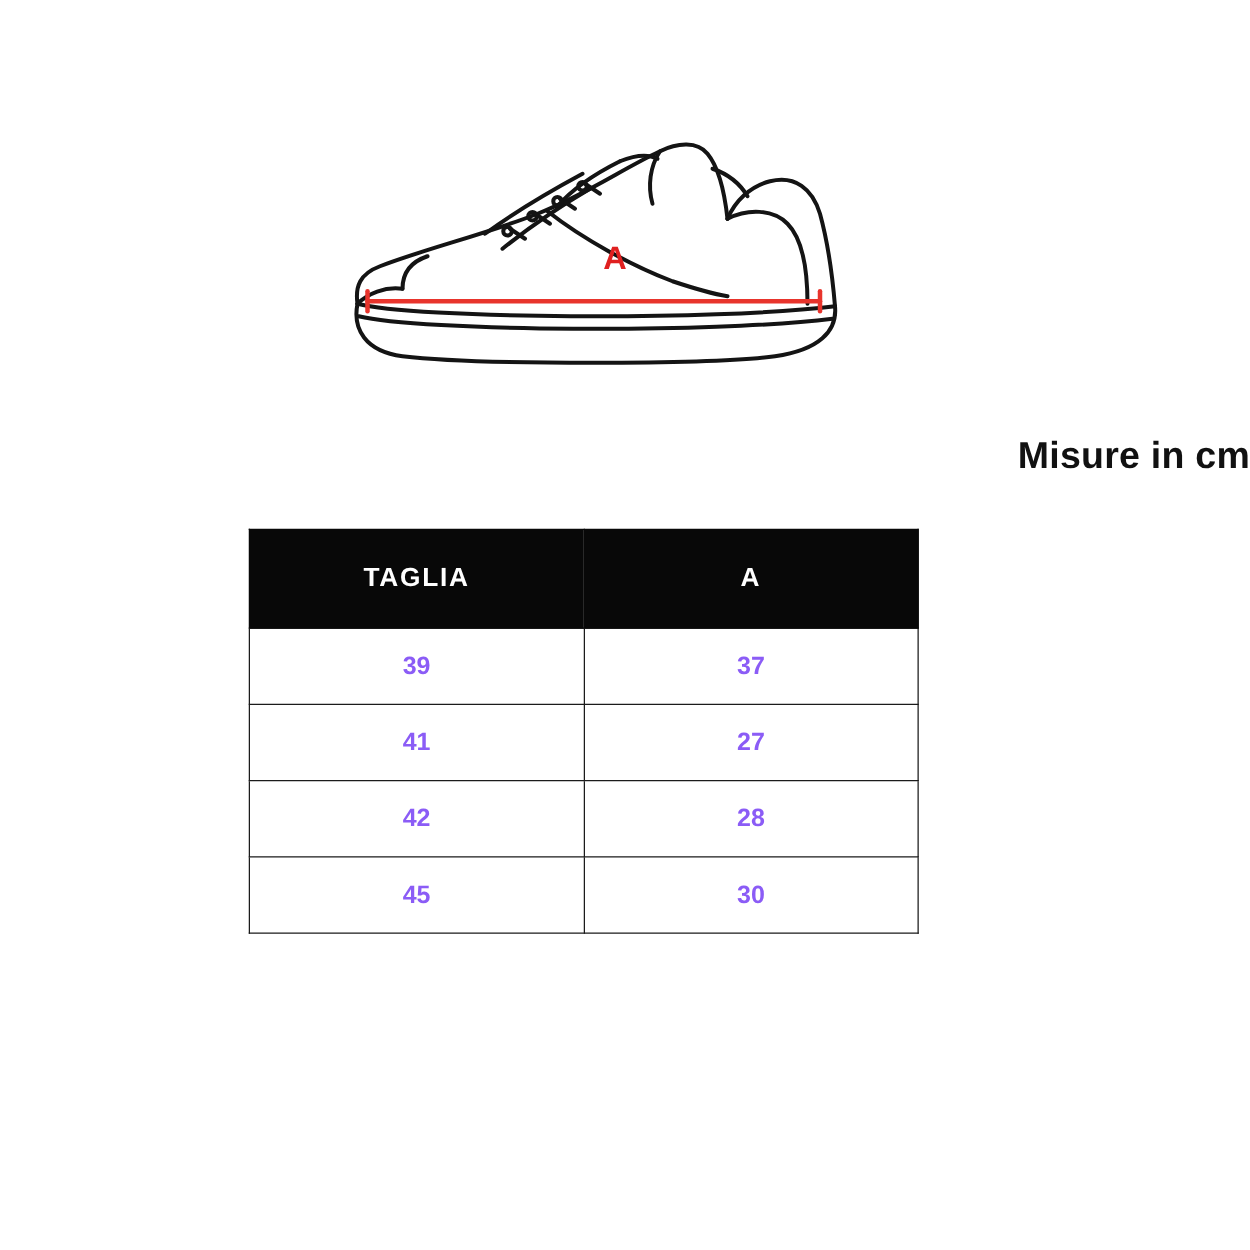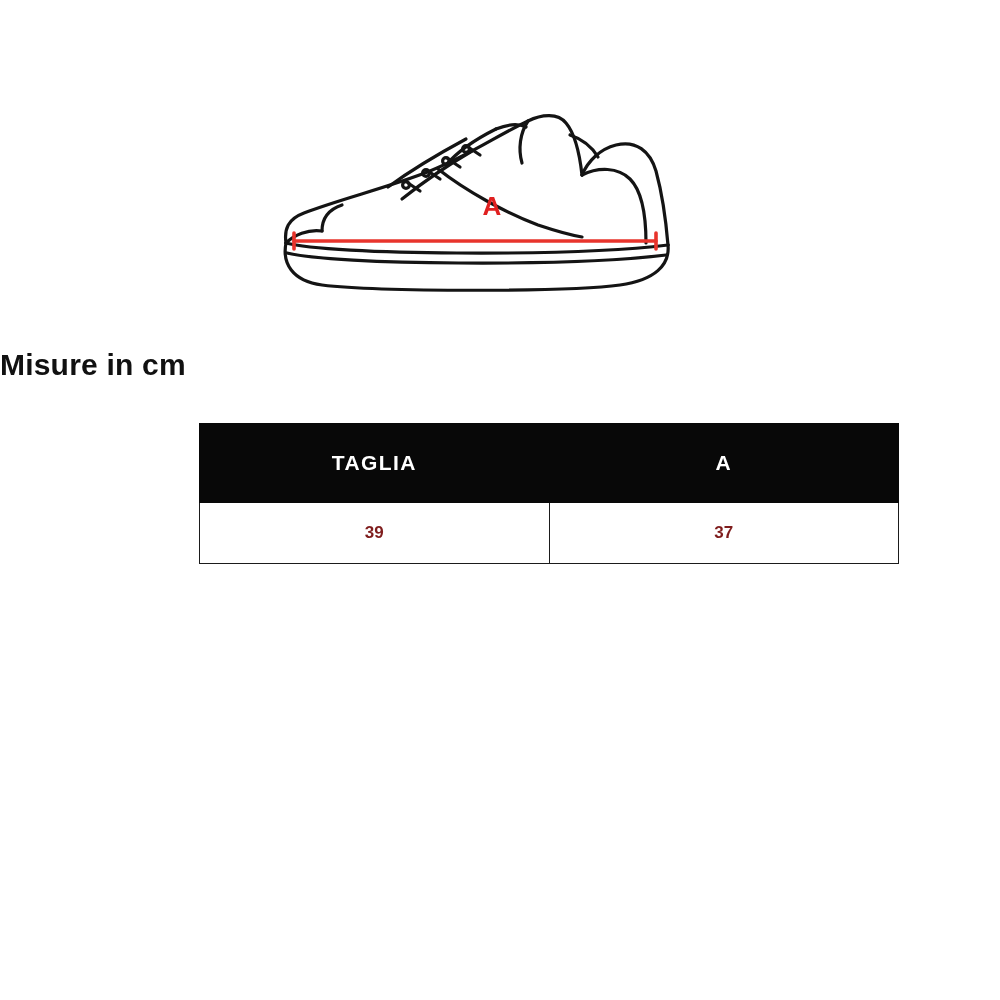--- a/index.html
+++ b/index.html
@@ -30,41 +30,41 @@
   .shoe-figure svg {
     display: block;
     width: 100%;
     height: 100%;
   }
   .measure-title {
     position: absolute;
     left: 0;
     right: 0;
     top: 348px;
-    text-align: left;
+    text-align: right;
     font-size: 30px;
     font-weight: bold;
     letter-spacing: 0.2px;
     color: #111111;
   }
   .size-table {
     position: absolute;
     left: 199px;
     top: 423px;
-    width: 700px;
+    width: 536px;
     border-collapse: collapse;
     table-layout: fixed;
   }
   .size-table th,
   .size-table td {
     border: 1px solid #1b1b1b;
     text-align: center;
-    font-size: 17px;
+    font-size: 20px;
     font-weight: bold;
-    color: #7f1d1d;
+    color: #8b5cf6;
     height: 60px;
     padding: 0;
   }
   .size-table thead th {
     background: #080808;
     color: #ffffff;
     height: 78px;
     font-size: 21px;
     letter-spacing: 1.4px;
     border: 1px solid #080808;
@@ -136,16 +136,28 @@
       <tr>
         <th>TAGLIA</th>
         <th>A</th>
       </tr>
     </thead>
     <tbody>
       <tr>
         <td>39</td>
         <td>37</td>
       </tr>
+      <tr>
+        <td>41</td>
+        <td>27</td>
+      </tr>
+      <tr>
+        <td>42</td>
+        <td>28</td>
+      </tr>
+      <tr>
+        <td>45</td>
+        <td>30</td>
+      </tr>
     </tbody>
   </table>
 
 </div>
 
 </body></html>

